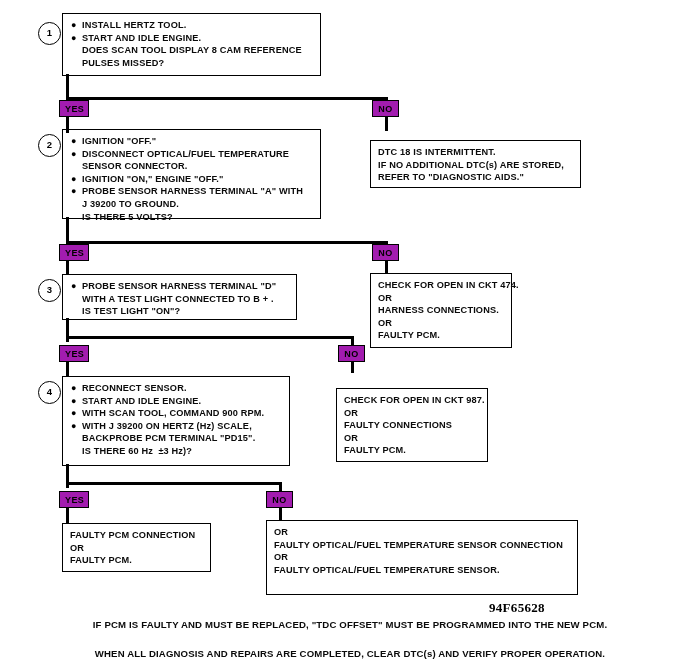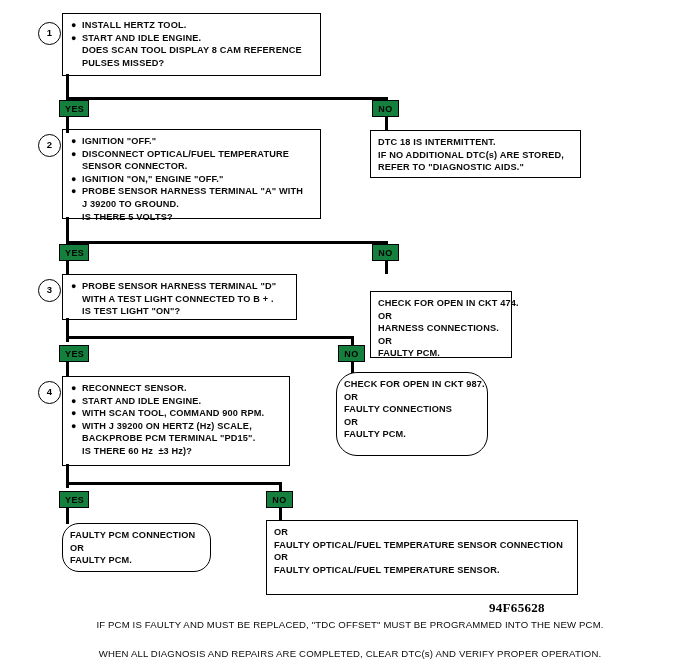--- a/index.html
+++ b/index.html
@@ -63,21 +63,21 @@
     line-height: 19px;
     text-align: center;
     color: #000;
   }
 
   
   .tag {
     position: absolute;
     box-sizing: border-box;
     border: 1.6px solid #000;
-    background: #15803d;
+    background: #a21caf;
     font-size: 9px;
     font-weight: bold;
     letter-spacing: 0.4px;
     color: #000;
     text-align: center;
     padding: 2px 5px 2px 5px;
     height: 17px;
     line-height: 12px;
     z-index: 3;
   }
@@ -101,21 +101,21 @@
     position: absolute;
     font-family: "Liberation Serif", serif;
     font-size: 13px;
     font-weight: bold;
     color: #000;
     letter-spacing: 0.3px;
   }
   .footer-line {
     position: absolute;
     font-size: 9.6px;
-    font-weight: normal;
+    font-weight: bold;
     letter-spacing: 0.15px;
     color: #0a0a0a;
     white-space: pre;
   }
 </style>
 </head>
 <body>
 
 <div id="page">
 
@@ -141,21 +141,21 @@
   <div class="vline" style="left:66px; top:74px; height:26px;"></div>
   <div class="hline" style="left:66px; top:97px; width:322px;"></div>
   <div class="vline" style="left:385px; top:97px; height:12px;"></div>
 
   <div class="tag" style="left:59px; top:100px; width:30px;">YES</div>
   <div class="tag" style="left:372px; top:100px; width:27px;">NO</div>
 
   <div class="vline" style="left:66px; top:116px; height:17px;"></div>
   <div class="vline" style="left:385px; top:116px; height:15px;"></div>
 
-  <div class="box" style="left:370px; top:130px; width:211px; height:48px;">
+  <div class="box" style="left:370px; top:140px; width:211px; height:48px;">
     <div class="line">DTC 18 IS INTERMITTENT.</div>
     <div class="line">IF NO ADDITIONAL DTC(s) ARE STORED,</div>
     <div class="line">REFER TO "DIAGNOSTIC AIDS."</div>
   </div>
 
   <div class="step-circle" style="left:38px; top:134px;">2</div>
 
   <div class="box" style="left:62px; top:129px; width:259px; height:90px;">
     <div class="bullet-row">
       <span class="bullet-dot">●</span>
@@ -189,21 +189,21 @@
   <div class="vline" style="left:66px; top:217px; height:27px;"></div>
   <div class="hline" style="left:66px; top:241px; width:322px;"></div>
   <div class="vline" style="left:385px; top:241px; height:12px;"></div>
 
   <div class="tag" style="left:59px; top:244px; width:30px;">YES</div>
   <div class="tag" style="left:372px; top:244px; width:27px;">NO</div>
 
   <div class="vline" style="left:66px; top:260px; height:15px;"></div>
   <div class="vline" style="left:385px; top:260px; height:14px;"></div>
 
-  <div class="box" style="left:370px; top:291px; width:142px; height:67px;">
+  <div class="box" style="left:370px; top:273px; width:142px; height:75px;">
     <div class="line">CHECK FOR OPEN IN CKT 474.</div>
     <div class="line">OR</div>
     <div class="line">HARNESS CONNECTIONS.</div>
     <div class="line">OR</div>
     <div class="line">FAULTY PCM.</div>
   </div>
 
   <div class="step-circle" style="left:38px; top:279px;">3</div>
 
   <div class="box" style="left:62px; top:274px; width:235px; height:46px;">
@@ -220,21 +220,21 @@
   <div class="vline" style="left:66px; top:318px; height:24px;"></div>
   <div class="hline" style="left:66px; top:336px; width:288px;"></div>
   <div class="vline" style="left:351px; top:336px; height:11px;"></div>
 
   <div class="tag" style="left:59px; top:345px; width:30px;">YES</div>
   <div class="tag" style="left:338px; top:345px; width:27px;">NO</div>
 
   <div class="vline" style="left:66px; top:361px; height:16px;"></div>
   <div class="vline" style="left:351px; top:361px; height:12px;"></div>
 
-  <div class="box" style="left:336px; top:372px; width:152px; height:84px;border-radius:21px;">
+  <div class="box" style="left:336px; top:388px; width:152px; height:74px;">
     <div class="line">CHECK FOR OPEN IN CKT 987.</div>
     <div class="line">OR</div>
     <div class="line">FAULTY CONNECTIONS</div>
     <div class="line">OR</div>
     <div class="line">FAULTY PCM.</div>
   </div>
 
   <div class="step-circle" style="left:38px; top:381px;">4</div>
 
   <div class="box" style="left:62px; top:376px; width:228px; height:90px;">
@@ -269,21 +269,21 @@
   <div class="vline" style="left:66px; top:464px; height:24px;"></div>
   <div class="hline" style="left:66px; top:482px; width:216px;"></div>
   <div class="vline" style="left:279px; top:482px; height:11px;"></div>
 
   <div class="tag" style="left:59px; top:491px; width:30px;">YES</div>
   <div class="tag" style="left:266px; top:491px; width:27px;">NO</div>
 
   <div class="vline" style="left:66px; top:507px; height:17px;"></div>
   <div class="vline" style="left:279px; top:507px; height:14px;"></div>
 
-  <div class="box" style="left:62px; top:523px; width:149px; height:49px;border-radius:17px;">
+  <div class="box" style="left:62px; top:523px; width:149px; height:49px;">
     <div class="line">FAULTY PCM CONNECTION</div>
     <div class="line">OR</div>
     <div class="line">FAULTY PCM.</div>
   </div>
 
   <div class="box" style="left:266px; top:520px; width:312px; height:75px;">
     <div class="line">OR</div>
     <div class="line">FAULTY OPTICAL/FUEL TEMPERATURE SENSOR CONNECTION</div>
     <div class="line">OR</div>
     <div class="line">FAULTY OPTICAL/FUEL TEMPERATURE SENSOR.</div>

